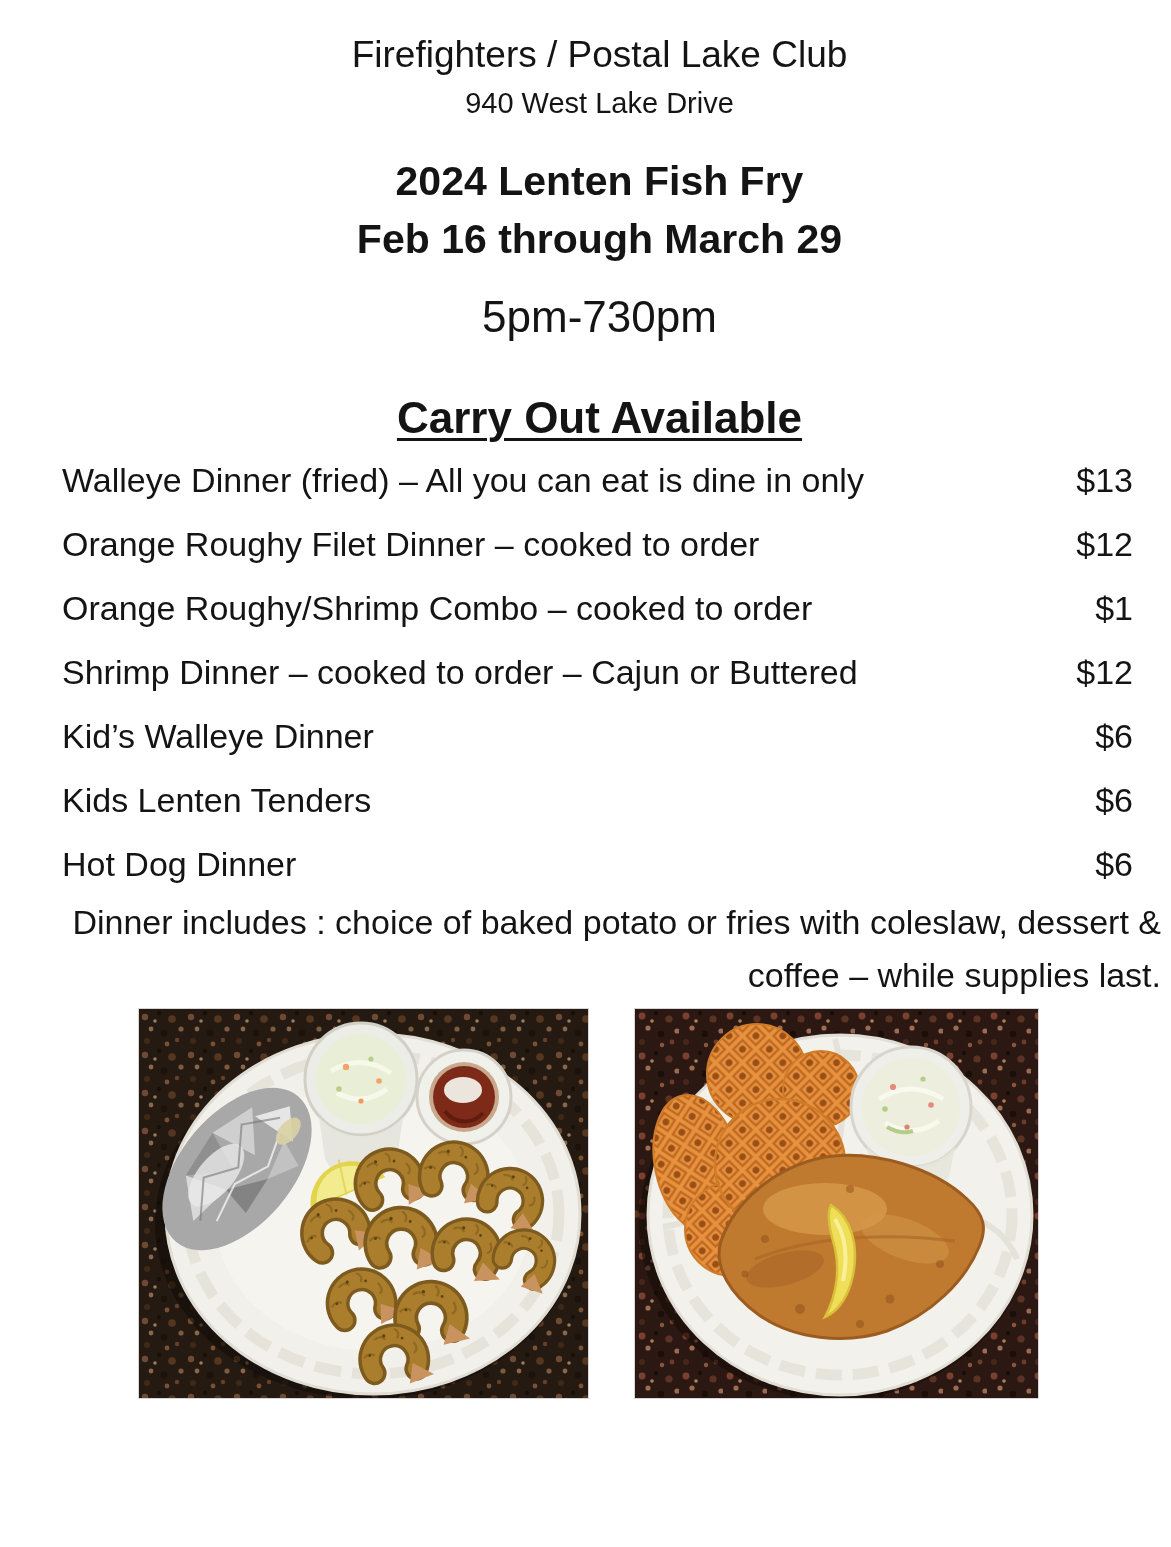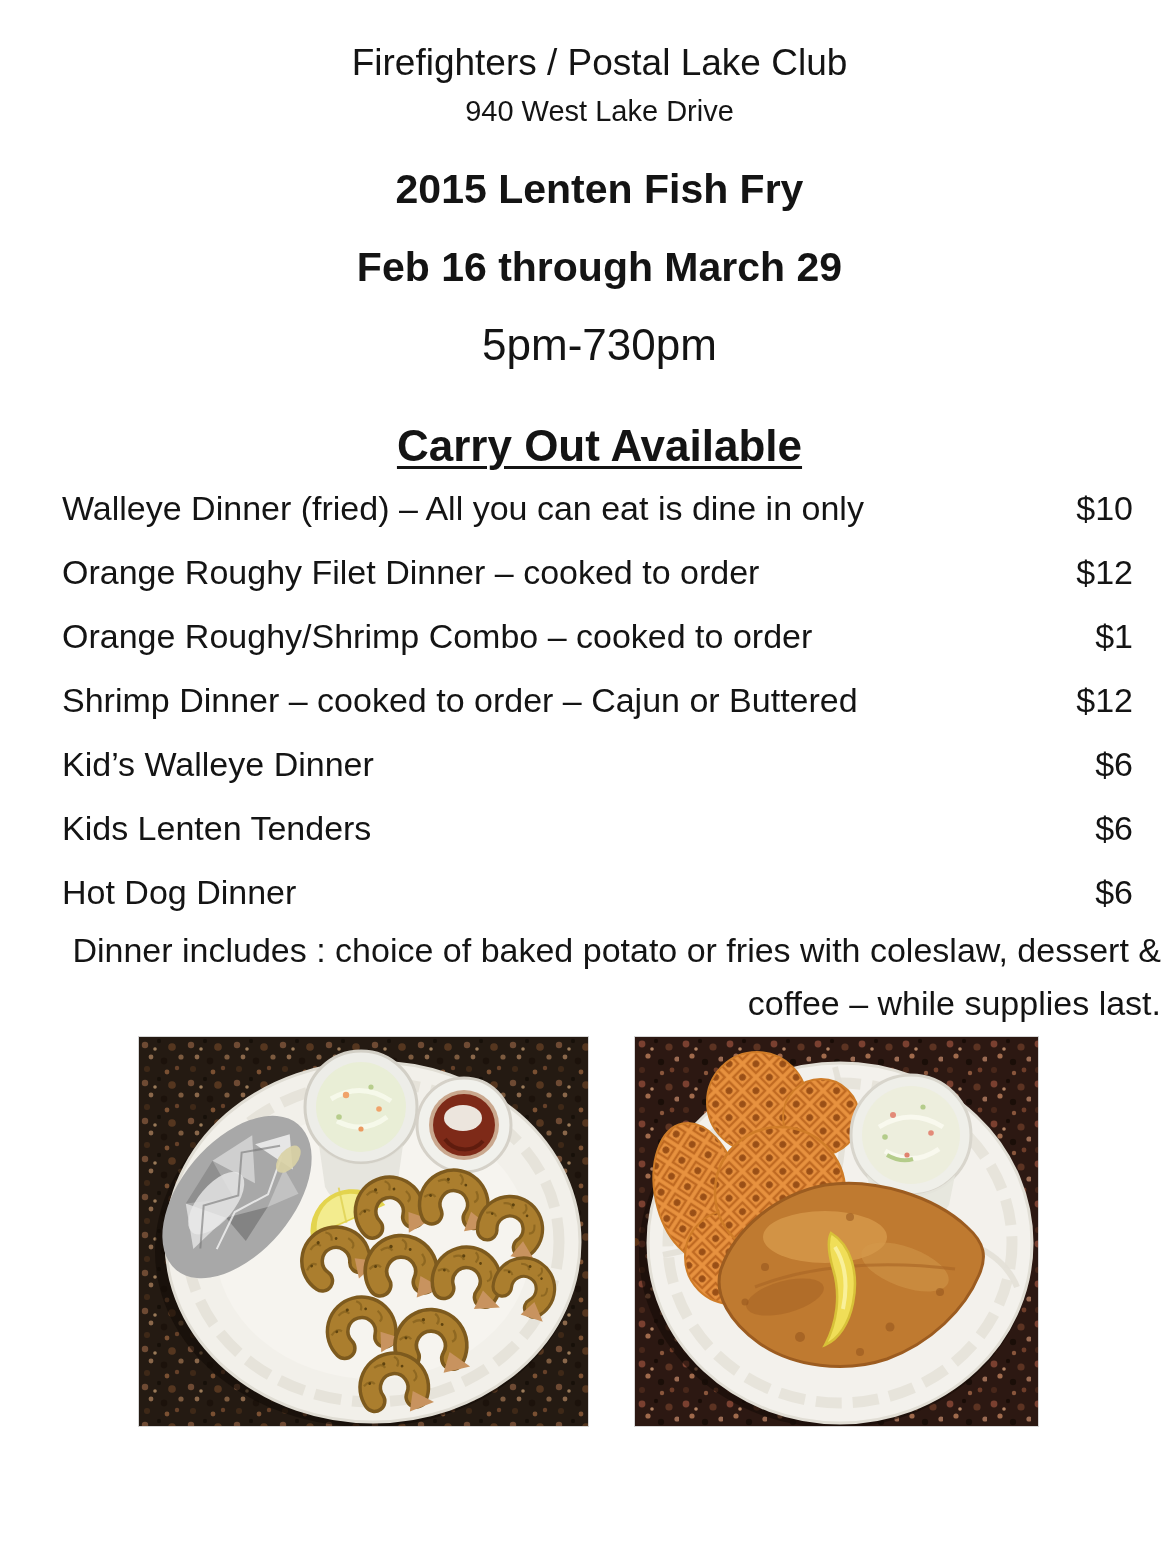--- a/index.html
+++ b/index.html
@@ -6,28 +6,28 @@
   html, body { background: #ffffff; }
   body {
     width: 1171px;
     height: 1547px;
     margin: 0 auto;
     overflow: hidden;
     font-family: "Liberation Sans", sans-serif;
     color: #141414;
     -webkit-font-smoothing: antialiased;
   }
-  .page { padding-top: 40px; }
+  .page { padding-top: 32px; }
 
   .centered { text-align: center; padding-left: 28px; }
 
   .org-name   { font-size: 37px; line-height: 46px; font-weight: 400; }
   .address    { font-size: 29px; line-height: 38px; margin-top: 6px; font-weight: 400; }
   .event-title{ font-size: 41px; line-height: 50px; margin-top: 34px; font-weight: 700; }
-  .date-range { font-size: 41px; line-height: 50px; margin-top: 28px; font-weight: 700; }
+  .date-range { font-size: 41px; line-height: 50px; margin-top: 8px; font-weight: 700; }
   .time-range { font-size: 44px; line-height: 54px; margin-top: 26px; font-weight: 400; }
 
   .carryout {
     font-size: 44px; line-height: 44px; margin-top: 52px;
     font-weight: 700; text-decoration: underline;
     text-underline-offset: 5px; text-decoration-thickness: 3px;
   }
 
   .menu { margin-top: 8px; }
   .menu-row {
@@ -51,31 +51,31 @@
   .photo-frame { line-height: 0; border: 1px solid #d6d6d6; }
   svg { display: block; }
 </style>
 </head>
 <body>
 
 <div class="page">
 
   <div class="centered org-name">Firefighters / Postal Lake Club</div>
   <div class="centered address">940 West Lake Drive</div>
-  <div class="centered event-title">2015 Lenten Fish Fry</div>
+  <div class="centered event-title">2024 Lenten Fish Fry</div>
   <div class="centered date-range">Feb 16 through March 29</div>
   <div class="centered time-range">5pm-730pm</div>
 
   <div class="centered carryout">Carry Out Available</div>
 
   <div class="menu">
 
       <div class="menu-row">
         <span class="item-name">Walleye Dinner (fried) – All you can eat is dine in only</span>
-        <span class="item-price">$10</span>
+        <span class="item-price">$13</span>
       </div>
 
       <div class="menu-row">
         <span class="item-name">Orange Roughy Filet Dinner – cooked to order</span>
         <span class="item-price">$12</span>
       </div>
 
       <div class="menu-row">
         <span class="item-name">Orange Roughy/Shrimp Combo – cooked to order</span>
         <span class="item-price">$1</span>

